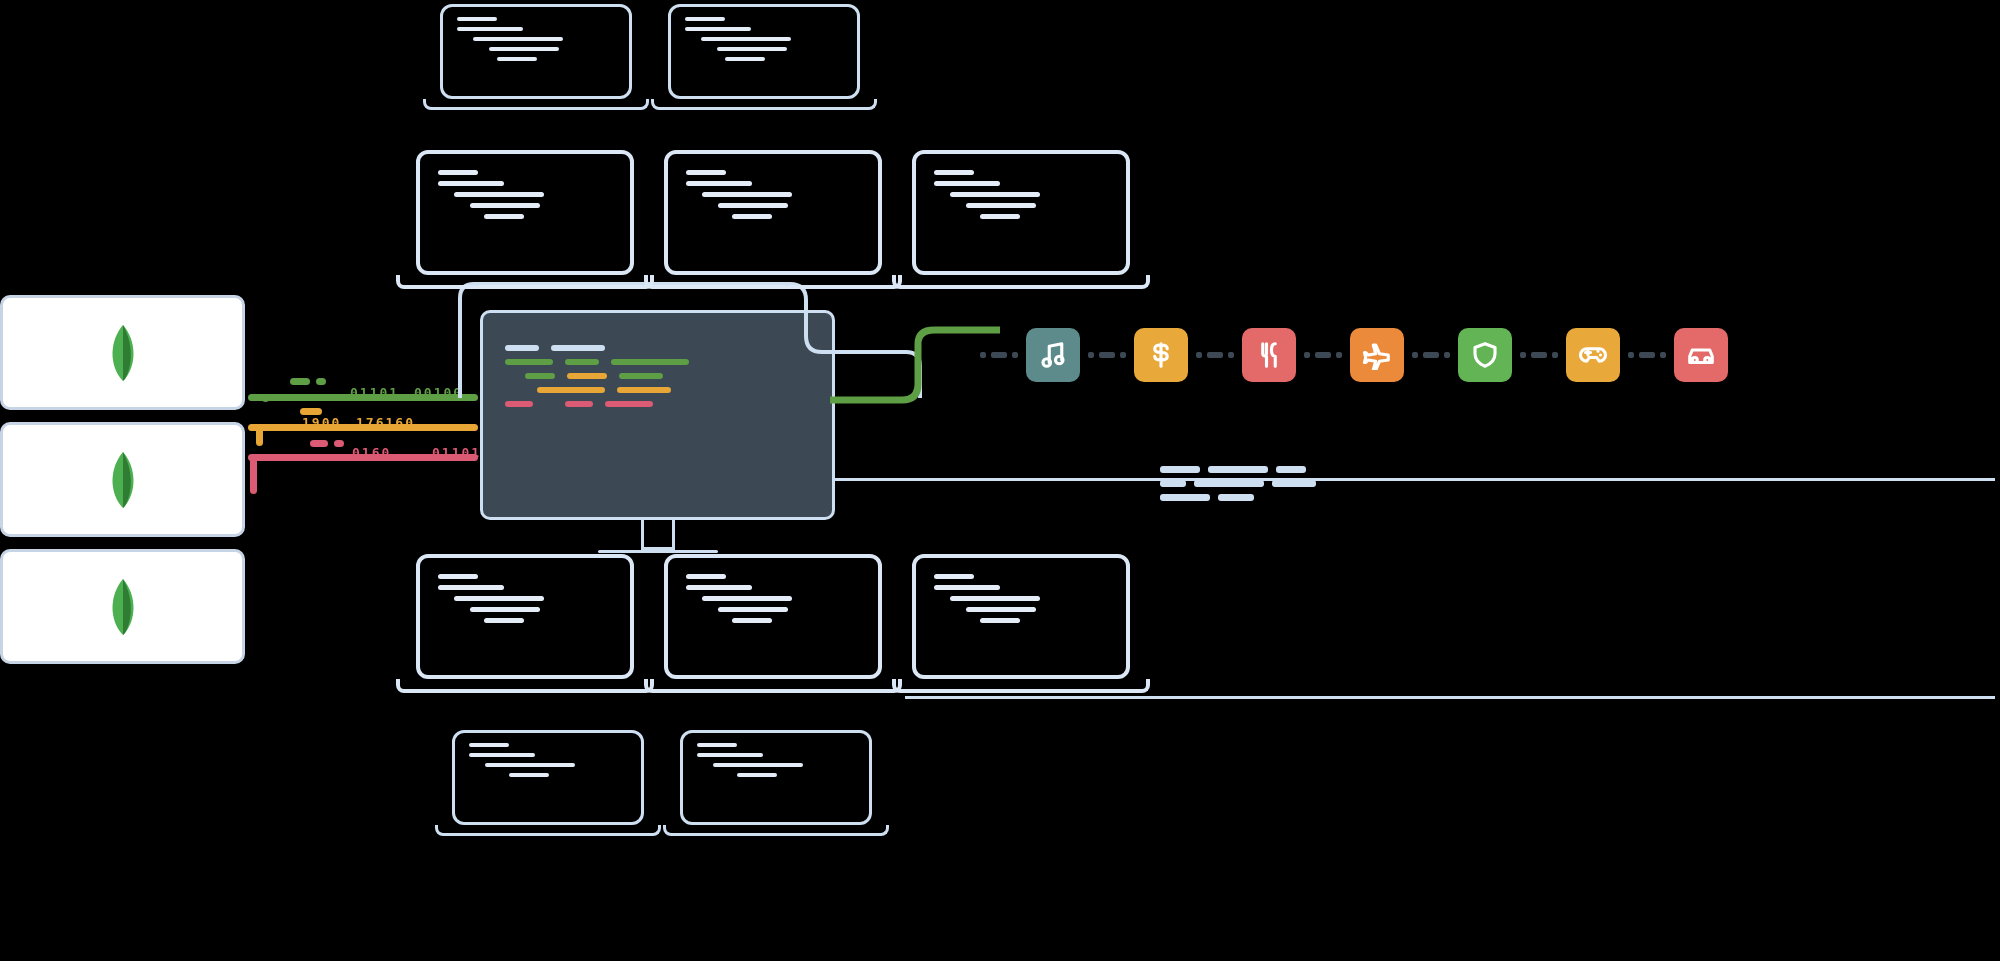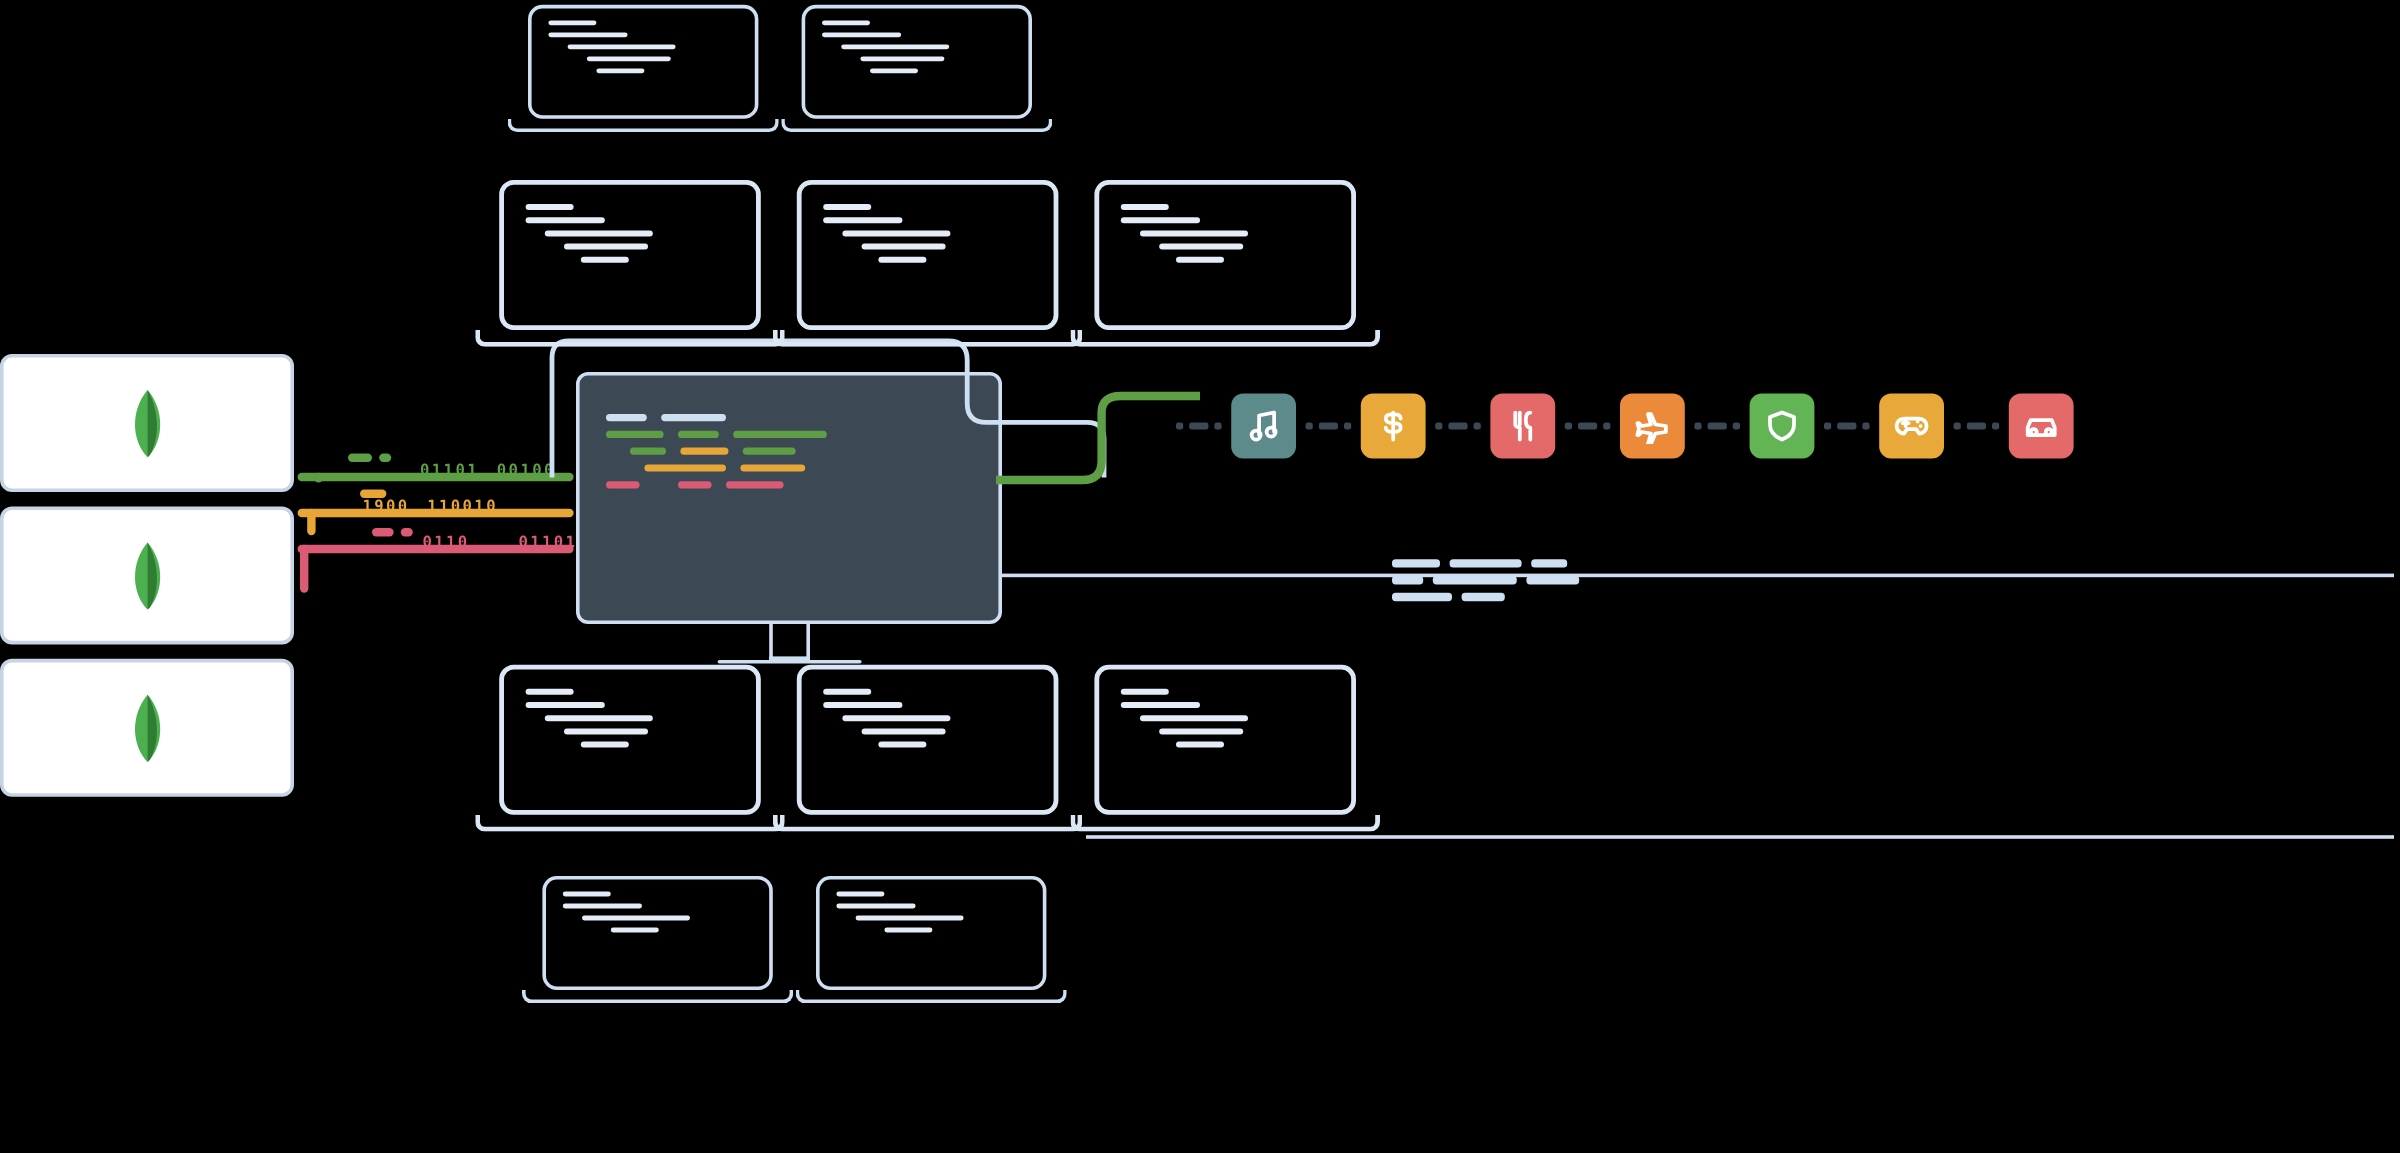--- a/index.html
+++ b/index.html
@@ -127,22 +127,22 @@
 
   <div class="dash g" style="left:290px; top:378px; width:20px;"></div>
   <div class="dash g" style="left:316px; top:378px; width:10px;"></div>
   <div class="dash y" style="left:300px; top:408px; width:22px;"></div>
   <div class="dash p" style="left:310px; top:440px; width:18px;"></div>
   <div class="dash p" style="left:334px; top:440px; width:10px;"></div>
 
   <span class="bin g" style="left:350px; top:386px;">01101</span>
   <span class="bin g" style="left:414px; top:386px;">00100</span>
   <span class="bin y" style="left:302px; top:416px;">1900</span>
-  <span class="bin y" style="left:356px; top:416px;">110010</span>
-  <span class="bin p" style="left:352px; top:446px;">0110</span>
+  <span class="bin y" style="left:356px; top:416px;">176160</span>
+  <span class="bin p" style="left:352px; top:446px;">0160</span>
   <span class="bin p" style="left:432px; top:446px;">01101</span>
 
   <div class="monitor">
     <div class="frame">
       <div class="codeblk">
         <div class="row">
             <div class="ln w" style="width:34px;"></div>
             <div class="ln w" style="width:54px;"></div>
           </div>
         <div class="row">

